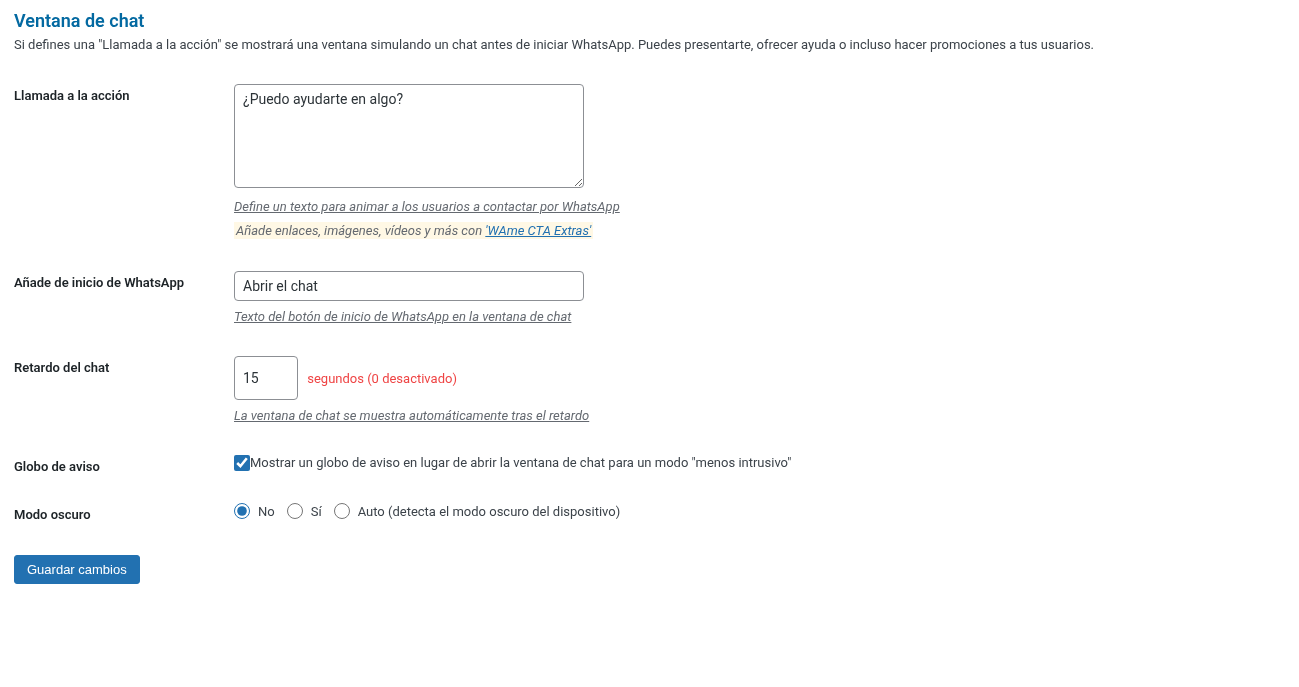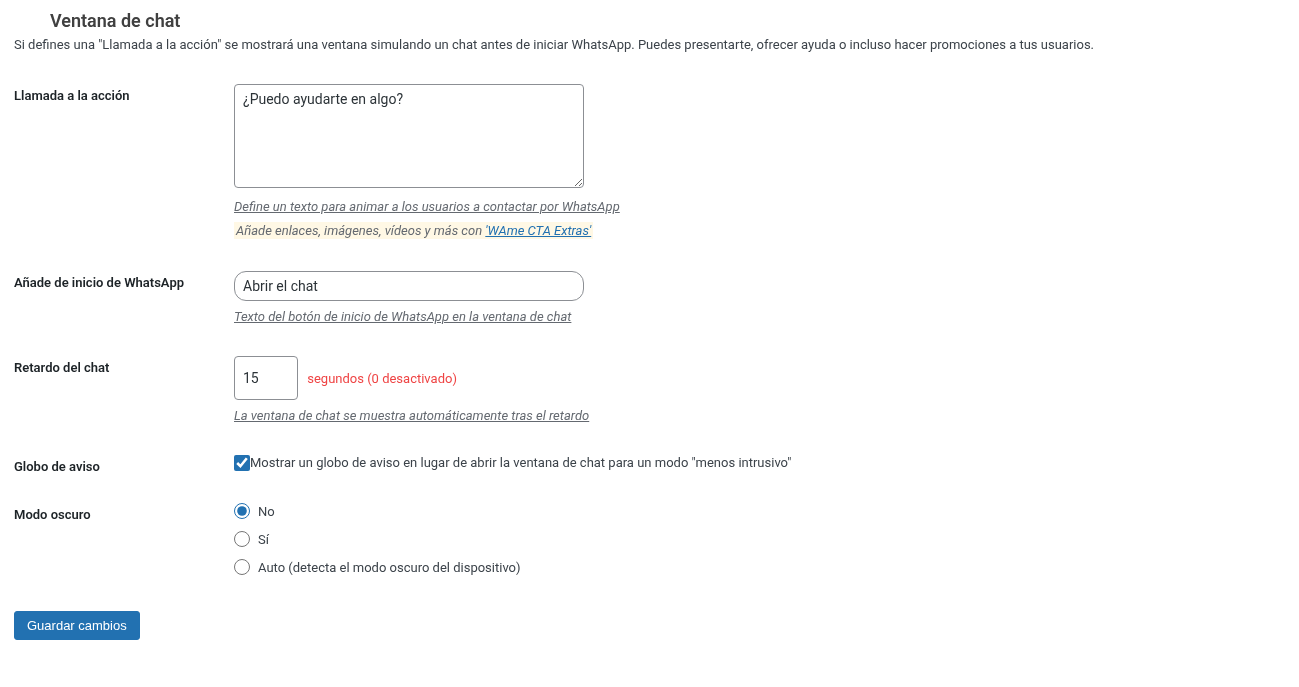--- a/index.html
+++ b/index.html
@@ -10,23 +10,22 @@
     body {
       font-family: -apple-system, BlinkMacSystemFont, "Segoe UI", Roboto, Oxygen-Sans, Ubuntu, Cantarell, "Helvetica Neue", sans-serif;
       font-size: 13px;
       color: #3c434a;
       background: #fff;
       padding: 10px 14px;
     }
     h2 {
       font-size: 18px;
       font-weight: 600;
-      color: #404040;
+      color: #0369a1;
       margin-bottom: 6px;
-      margin-left: 36px;
     }
     .section-description {
       font-size: 13px;
       color: #3c434a;
       margin-bottom: 26px;
     }
     .form-table {
       width: 100%;
       border-collapse: collapse;
     }
@@ -57,21 +56,21 @@
       resize: both;
       color: #2c3338;
     }
     input[type="text"] {
       width: 350px;
       height: 30px;
       padding: 0 8px;
       font-family: inherit;
       font-size: 14px;
       border: 1px solid #8c8f94;
-      border-radius: 12px;
+      border-radius: 4px;
       color: #2c3338;
     }
     input[type="number"] {
       width: 64px;
       height: 44px;
       padding: 0 4px 0 8px;
       font-family: inherit;
       font-size: 14px;
       border: 1px solid #8c8f94;
       border-radius: 4px;
@@ -111,21 +110,21 @@
     input[type="checkbox"] {
       width: 16px;
       height: 16px;
       border: 1px solid #8c8f94;
       border-radius: 3px;
       accent-color: #2271b1;
       cursor: pointer;
     }
     .radio-group {
       display: flex;
-      flex-direction: column;
+      flex-direction: row;
       gap: 12px;
     }
     .radio-row {
       display: flex;
       align-items: center;
       gap: 8px;
     }
     input[type="radio"] {
       width: 16px;
       height: 16px;

